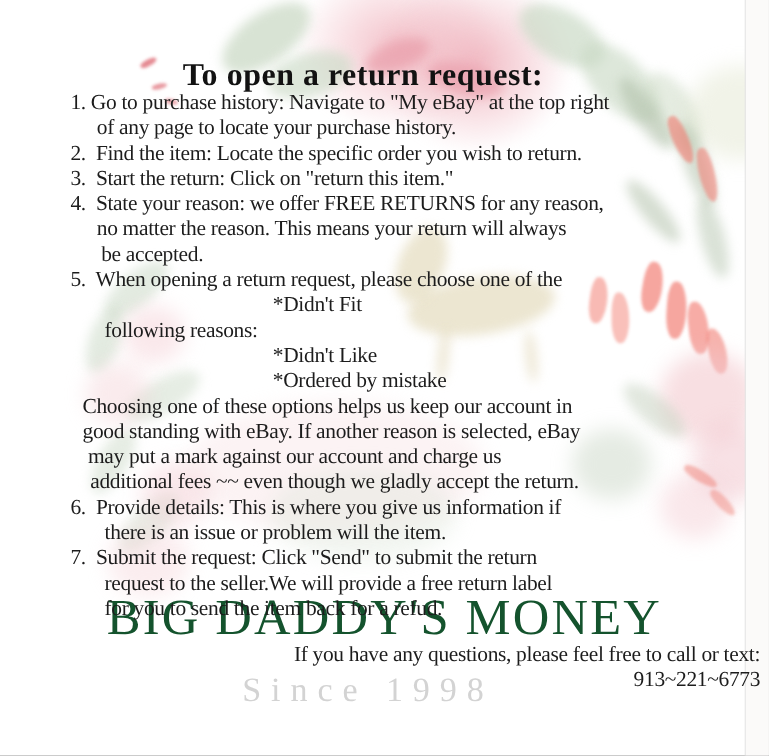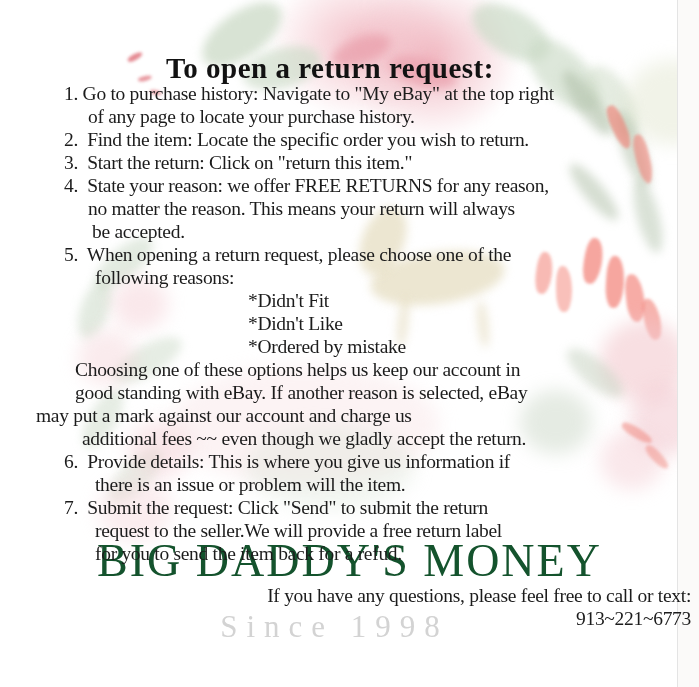--- a/index.html
+++ b/index.html
@@ -17,21 +17,21 @@
     position:absolute;left:0;top:33px;width:660px;text-align:center;
     font-size:29px;font-weight:bold;letter-spacing:.5px;color:#121212;z-index:3;
   }
   .body-lines{position:absolute;left:0;top:82px;width:631px;z-index:3;}
   .line{
     height:23px;line-height:23px;font-size:19.5px;letter-spacing:-.3px;
     color:#1c1c1c;white-space:pre;
   }
   .i0{padding-left:64px;}  .i1{padding-left:88px;}  .i2{padding-left:92px;font-family:Liberation Serif, serif;}
   .i3{padding-left:95px;}  .i4{padding-left:248px;} .i5{padding-left:75px;}
-  .i6{padding-left:36px;}  .i7{padding-left:82px;}
+  .i6{padding-left:80px;}  .i7{padding-left:82px;}
   .footer{position:absolute;left:0;top:584px;width:691px;text-align:right;z-index:3;}
   .footer .line{white-space:normal;padding:0;}
   .wm-brand{
     position:absolute;left:0;top:538px;width:699px;text-align:center;
     font-size:46px;line-height:1;letter-spacing:2px;color:#14532d;z-index:1;
     white-space:nowrap;
   }
   .wm-since{
     position:absolute;left:-15px;top:611px;width:699px;text-align:center;
     font-size:31px;line-height:1;letter-spacing:9px;color:#d3d3d3;z-index:1;
@@ -109,22 +109,22 @@
 
   <div class="body-lines">
     <div class="line i0">1. Go to purchase history: Navigate to "My eBay" at the top right</div>
     <div class="line i1">of any page to locate your purchase history.</div>
     <div class="line i0">2.  Find the item: Locate the specific order you wish to return.</div>
     <div class="line i0">3.  Start the return: Click on "return this item."</div>
     <div class="line i0">4.  State your reason: we offer FREE RETURNS for any reason,</div>
     <div class="line i1">no matter the reason. This means your return will always</div>
     <div class="line i2">be accepted.</div>
     <div class="line i0">5.  When opening a return request, please choose one of the</div>
+    <div class="line i4">*Didn't Fit</div>
     <div class="line i3">following reasons:</div>
-    <div class="line i4">*Didn't Fit</div>
     <div class="line i4">*Didn't Like</div>
     <div class="line i4">*Ordered by mistake</div>
     <div class="line i5">Choosing one of these options helps us keep our account in</div>
     <div class="line i5">good standing with eBay. If another reason is selected, eBay</div>
     <div class="line i6">may put a mark against our account and charge us</div>
     <div class="line i7">additional fees ~~ even though we gladly accept the return.</div>
     <div class="line i0">6.  Provide details: This is where you give us information if</div>
     <div class="line i3">there is an issue or problem will the item.</div>
     <div class="line i0">7.  Submit the request: Click "Send" to submit the return</div>
     <div class="line i3">request to the seller.We will provide a free return label</div>

